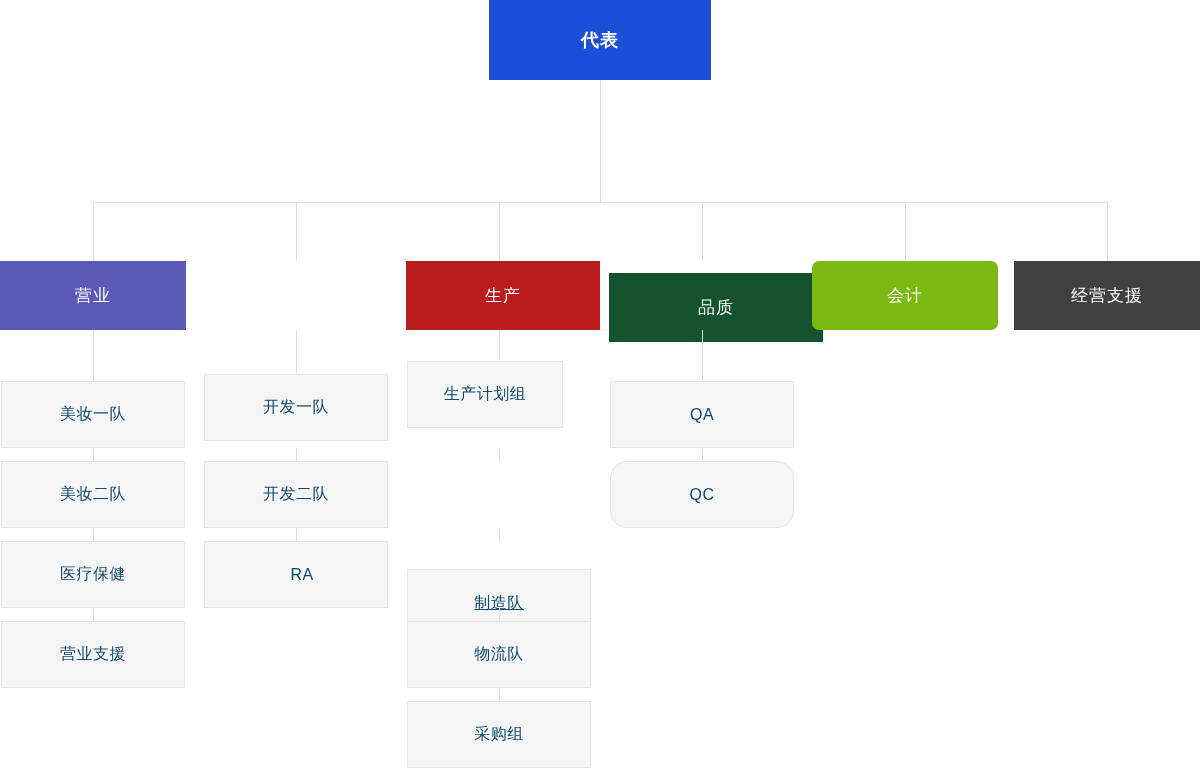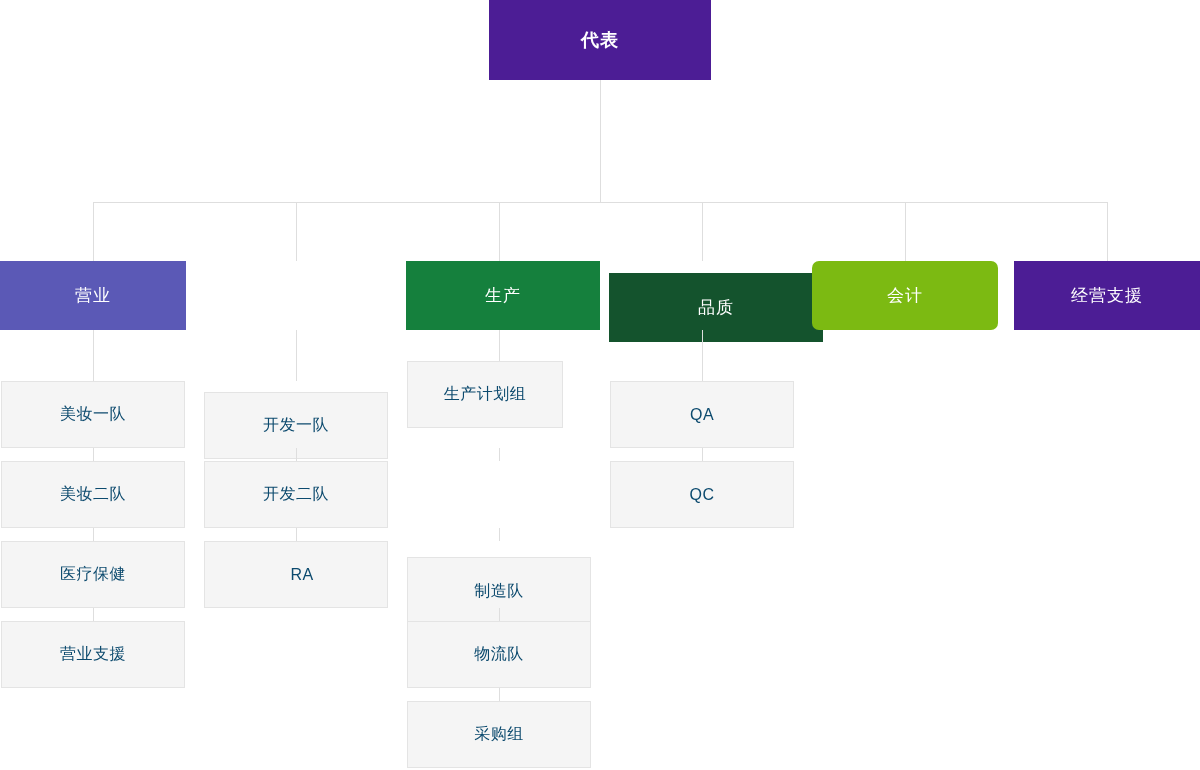--- a/index.html
+++ b/index.html
@@ -44,55 +44,55 @@
   .line {
     position: absolute;
     background: #dedede;
   }
 </style>
 </head>
 <body>
 
 <div class="canvas">
 
-  <div class="node root-node" id="root-node" style="left: 489px; top: 0px; width: 222px; height: 80px; background: #4c1d95;">代表</div>
+  <div class="node root-node" id="root-node" style="left: 489px; top: 0px; width: 222px; height: 80px; background: #1d4ed8;">代表</div>
 
 <div class="line" style="left: 599.5px; top: 80px; width: 1px; height: 122px; background: rgb(222, 222, 222);"></div>
     <div class="line" style="left: 93px; top: 202px; width: 1014px; height: 1px; background: rgb(222, 222, 222);"></div>
     <div class="line" style="left: 92.5px; top: 202px; width: 1px; height: 59px; background: rgb(222, 222, 222);"></div>
     <div class="node dept-node" style="left: 0px; top: 261px; width: 186px; height: 69px; background: rgb(91, 89, 182);">营业</div>
     <div class="line" style="left: 92.5px; top: 330px; width: 1px; height: 51px; background: rgb(222, 222, 222);"></div>
     <div class="node team-node" style="left: 1px; top: 381px; width: 184px; height: 67px;">美妆一队</div>
     <div class="line" style="left: 92.5px; top: 448px; width: 1px; height: 13px; background: rgb(222, 222, 222);"></div>
     <div class="node team-node" style="left: 1px; top: 461px; width: 184px; height: 67px;">美妆二队</div>
     <div class="line" style="left: 92.5px; top: 528px; width: 1px; height: 13px; background: rgb(222, 222, 222);"></div>
     <div class="node team-node" style="left: 1px; top: 541px; width: 184px; height: 67px;">医疗保健</div>
     <div class="line" style="left: 92.5px; top: 608px; width: 1px; height: 13px; background: rgb(222, 222, 222);"></div>
     <div class="node team-node" style="left: 1px; top: 621px; width: 184px; height: 67px;">营业支援</div>
     <div class="line" style="left: 295.5px; top: 202px; width: 1px; height: 59px; background: rgb(222, 222, 222);"></div>
     <div class="line" style="left: 295.5px; top: 330px; width: 1px; height: 51px; background: rgb(222, 222, 222);"></div>
-    <div class="node team-node" style="left: 204px; top: 392px; width: 184px; height: 67px;">开发一队</div>
+    <div class="node team-node" style="left: 204px; top: 374px; width: 184px; height: 67px;">开发一队</div>
     <div class="line" style="left: 295.5px; top: 448px; width: 1px; height: 13px; background: rgb(222, 222, 222);"></div>
     <div class="node team-node" style="left: 204px; top: 461px; width: 184px; height: 67px;">开发二队</div>
     <div class="line" style="left: 295.5px; top: 528px; width: 1px; height: 13px; background: rgb(222, 222, 222);"></div>
     <div class="node team-node" style="left: 204px; top: 541px; width: 184px; height: 67px; padding-left: 12px;">RA</div>
     <div class="line" style="left: 498.5px; top: 202px; width: 1px; height: 59px; background: rgb(222, 222, 222);"></div>
-    <div class="node dept-node" style="left: 406px; top: 261px; width: 194px; height: 69px; background: #15803d;">生产</div>
+    <div class="node dept-node" style="left: 406px; top: 261px; width: 194px; height: 69px; background: #b91c1c;">生产</div>
     <div class="line" style="left: 498.5px; top: 330px; width: 1px; height: 51px; background: rgb(222, 222, 222);"></div>
     <div class="node team-node" style="left: 407px; top: 361px; width: 156px; height: 67px;">生产计划组</div>
     <div class="line" style="left: 498.5px; top: 448px; width: 1px; height: 13px; background: rgb(222, 222, 222);"></div>
     <div class="line" style="left: 498.5px; top: 528px; width: 1px; height: 13px; background: rgb(222, 222, 222);"></div>
-    <div class="node team-node" style="left: 407px; top: 557px; width: 184px; height: 69px;">制造队</div>
+    <div class="node team-node" style="left: 407px; top: 569px; width: 184px; height: 69px; text-decoration: underline;">制造队</div>
     <div class="line" style="left: 498.5px; top: 608px; width: 1px; height: 13px; background: rgb(222, 222, 222);"></div>
     <div class="node team-node" style="left: 407px; top: 621px; width: 184px; height: 67px;">物流队</div>
     <div class="line" style="left: 498.5px; top: 688px; width: 1px; height: 13px; background: rgb(222, 222, 222);"></div>
     <div class="node team-node" style="left: 407px; top: 701px; width: 184px; height: 67px;">采购组</div>
     <div class="line" style="left: 701.5px; top: 202px; width: 1px; height: 59px; background: rgb(222, 222, 222);"></div>
     <div class="node dept-node" style="left: 609px; top: 261px; width: 214px; height: 69px; background: #14532d; margin-top: 12px;">品质</div>
     <div class="line" style="left: 701.5px; top: 330px; width: 1px; height: 51px; background: rgb(222, 222, 222);"></div>
     <div class="node team-node" style="left: 610px; top: 381px; width: 184px; height: 67px;">QA</div>
     <div class="line" style="left: 701.5px; top: 448px; width: 1px; height: 13px; background: rgb(222, 222, 222);"></div>
-    <div class="node team-node" style="left: 610px; top: 461px; width: 184px; height: 67px;">QC</div>
+    <div class="node team-node" style="left: 610px; top: 461px; width: 184px; height: 67px; border-radius: 17px;">QC</div>
     <div class="line" style="left: 904.5px; top: 202px; width: 1px; height: 59px; background: rgb(222, 222, 222);"></div>
     <div class="node dept-node" style="left: 812px; top: 261px; width: 186px; height: 69px; background: rgb(124, 186, 18); border-radius: 7px;">会计</div>
     <div class="line" style="left: 1106.5px; top: 202px; width: 1px; height: 59px; background: rgb(222, 222, 222);"></div>
-    <div class="node dept-node" style="left: 1014px; top: 261px; width: 186px; height: 69px; background: #4c1d95;">经营支援</div>
+    <div class="node dept-node" style="left: 1014px; top: 261px; width: 186px; height: 69px; background: #404040;">经营支援</div>
   </div>
 
 </body></html>

